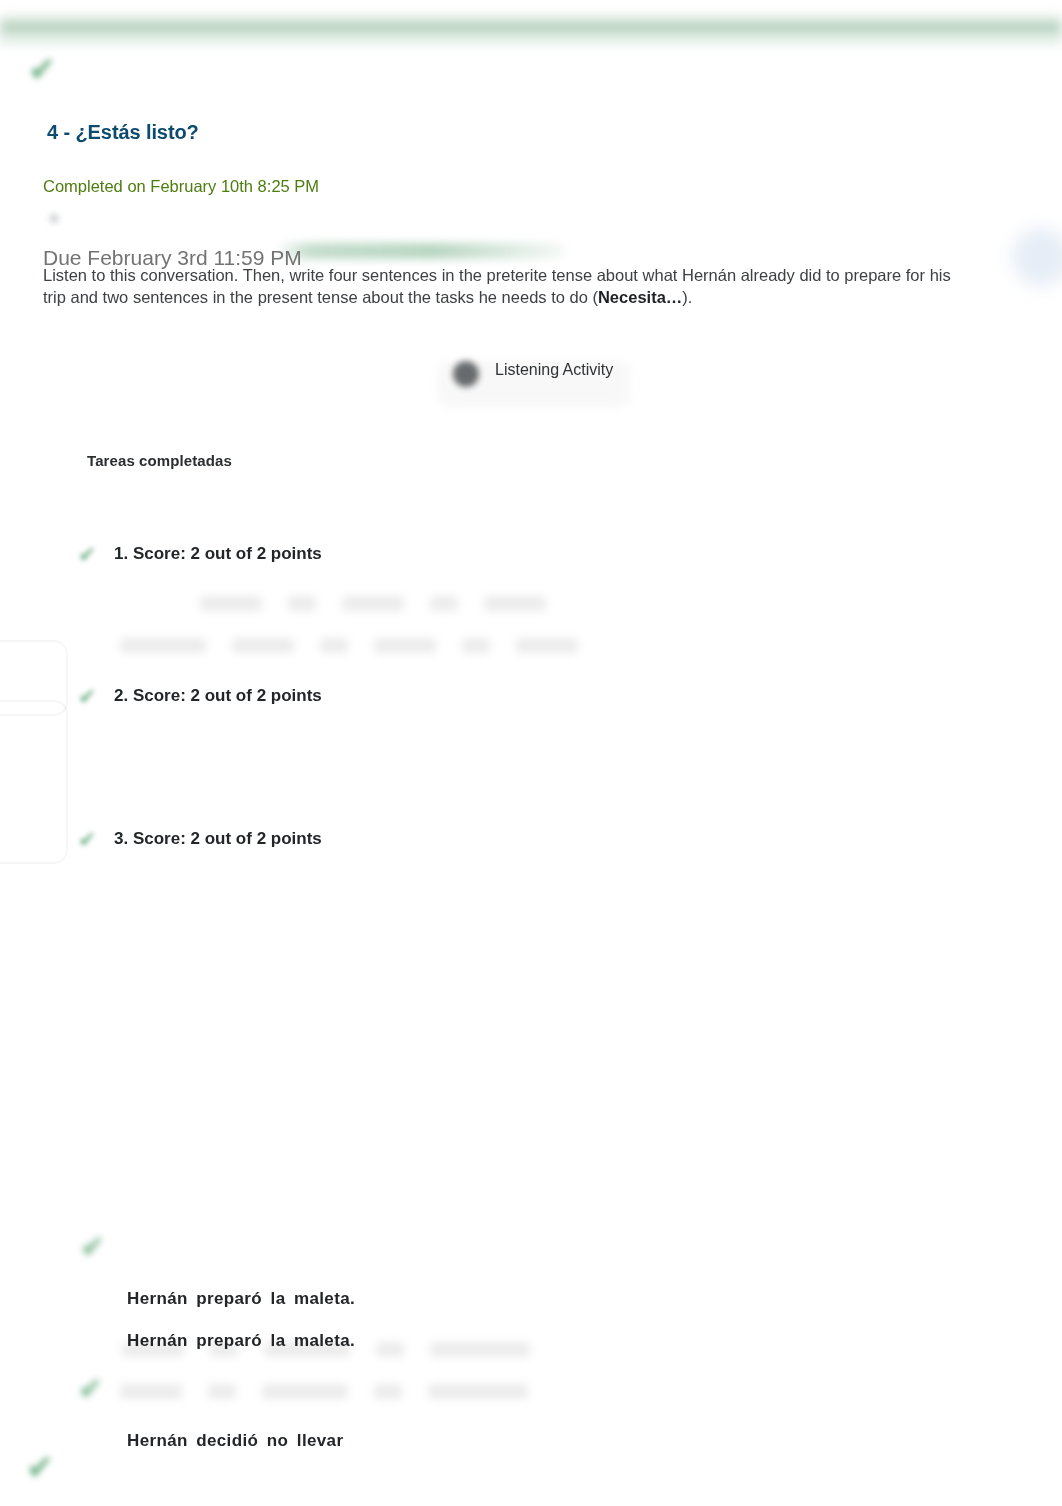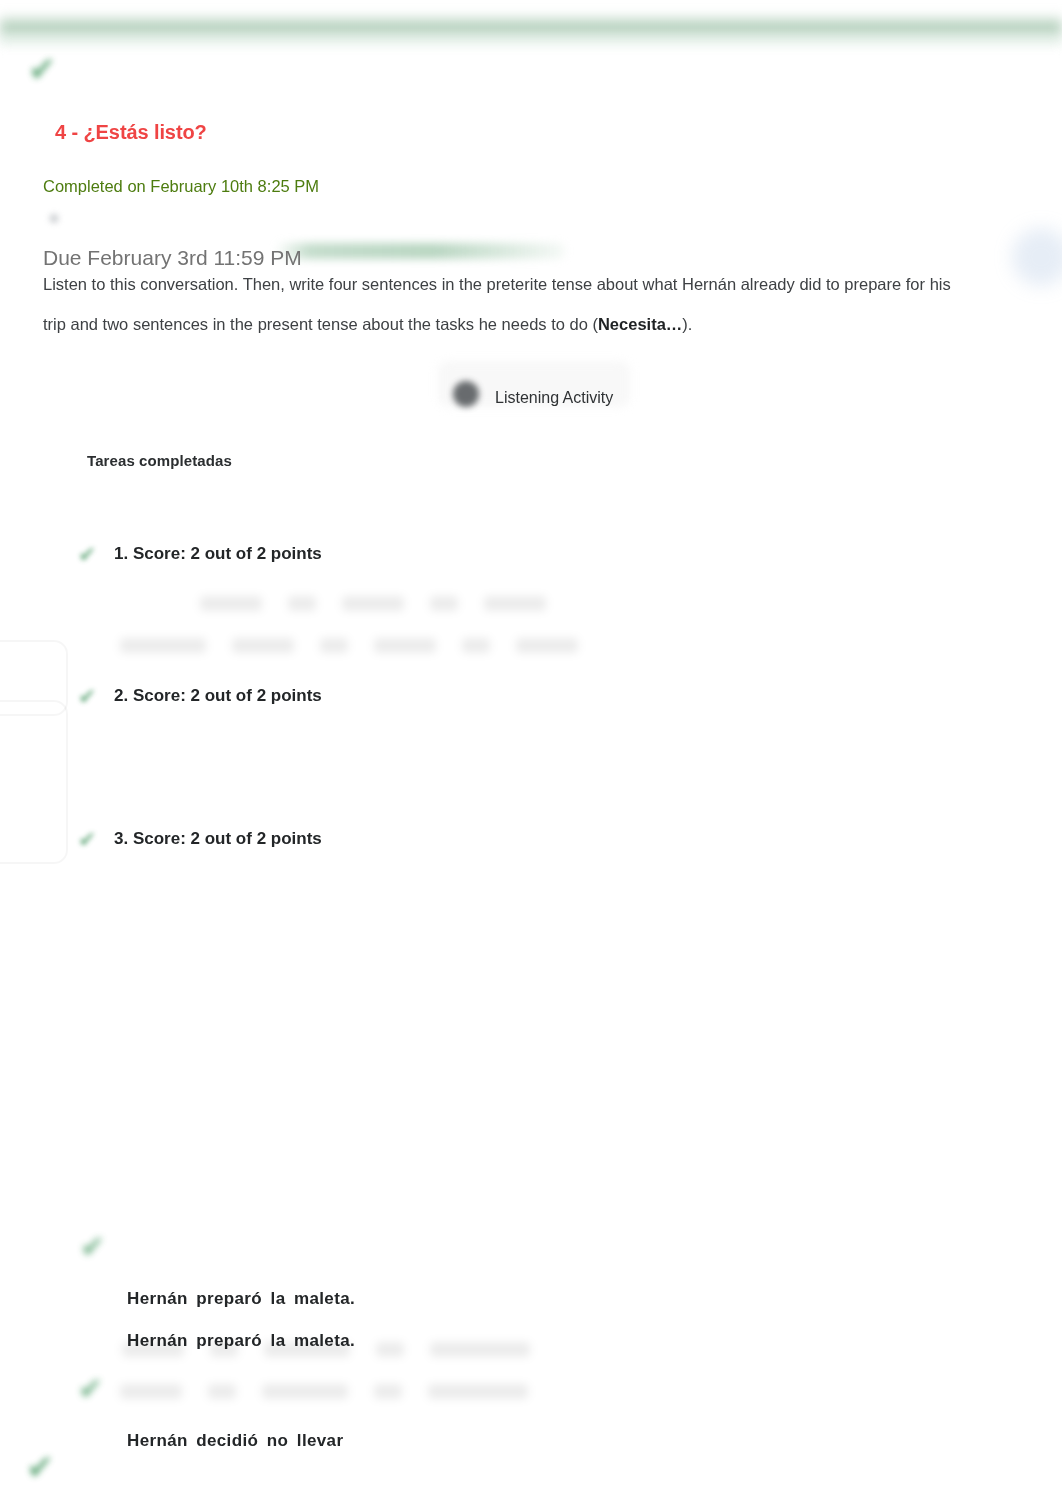--- a/index.html
+++ b/index.html
@@ -79,25 +79,25 @@
     filter: blur(3px);
     opacity: 0.55;
   }
   .glyph-dot.d1 { left: 48px; top: 206px; }
 
   
   .content { position: absolute; left: 0; top: 0; width: 1062px; }
 
   .title {
     position: absolute;
-    left: 55px; top: 121px;
+    left: 47px; top: 121px;
     font-size: 20px;
     font-weight: bold;
     letter-spacing: -0.1px;
-    color: #ef4444;
+    color: #0c4a6e;
   }
 
   .completed-line {
     position: absolute;
     left: 43px; top: 177px;
     font-size: 16.5px;
     color: #4d7c0f;
   }
 
   .due-line {
@@ -120,32 +120,32 @@
         rgba(196,221,203,0.15) 100%);
     filter: blur(4.5px);
     border-radius: 6px;
   }
 
   .prompt {
     position: absolute;
     left: 43px; top: 264px;
     width: 932px;
     font-size: 16.5px;
-    line-height: 40px;
+    line-height: 22px;
     color: #3e4144;
   }
   .prompt b { color: #1f2224; font-weight: bold; }
 
   
   .listen-wrap {
     position: absolute;
     left: 438px; top: 361px;
     width: 192px; height: 46px;
     display: flex;
-    align-items: flex-end;
+    align-items: flex-start;
   }
   .listen-bg {
     position: absolute;
     left: 0; top: 0;
     width: 192px; height: 46px;
     background: rgba(247,247,247,0.85);
     border-radius: 10px;
     filter: blur(4px);
   }
   .listen-icon {

